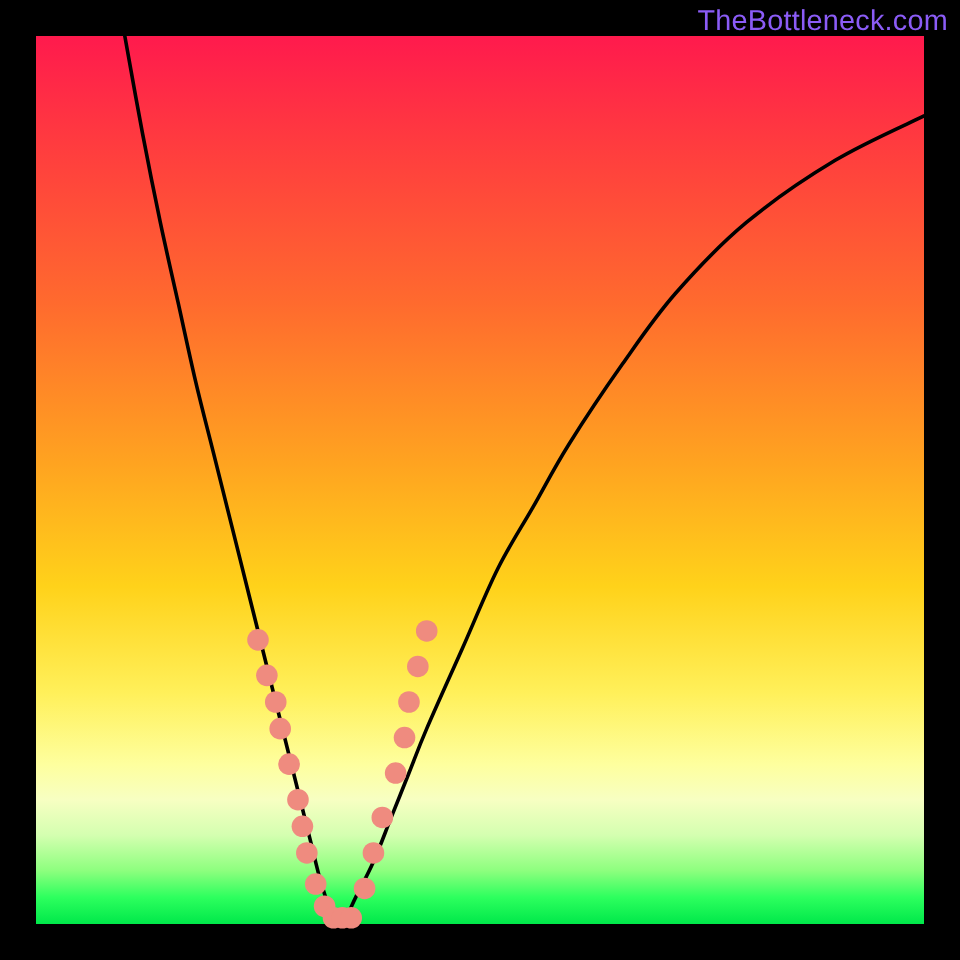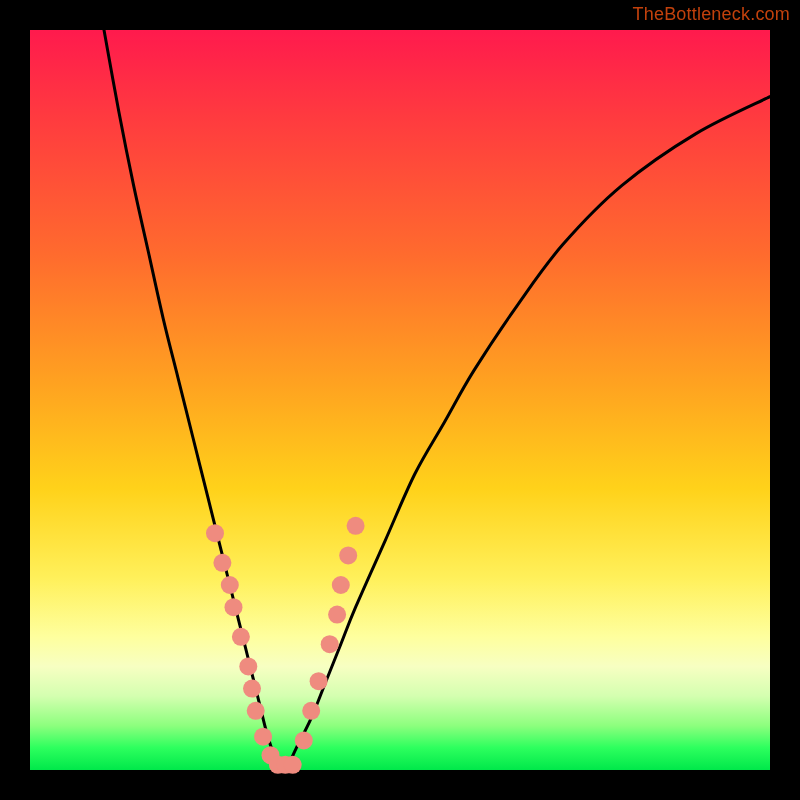--- a/index.html
+++ b/index.html
@@ -37,22 +37,22 @@
       #d4ffb0 90%,
       #8dff7e 94%,
       #2dff5e 97%,
       #00e84a 100%
     );
   }
   .watermark {
     position: absolute;
     top: 4px;
     right: 10px;
-    color: #c2410c;
-    font-size: 18px;
+    color: #8b5cf6;
+    font-size: 24px;
     font-weight: 500;
     letter-spacing: 0.2px;
     user-select: none;
   }
   svg.curve-layer {
     position: absolute;
     left: 0;
     top: 0;
     width: 740px;
     height: 740px;

